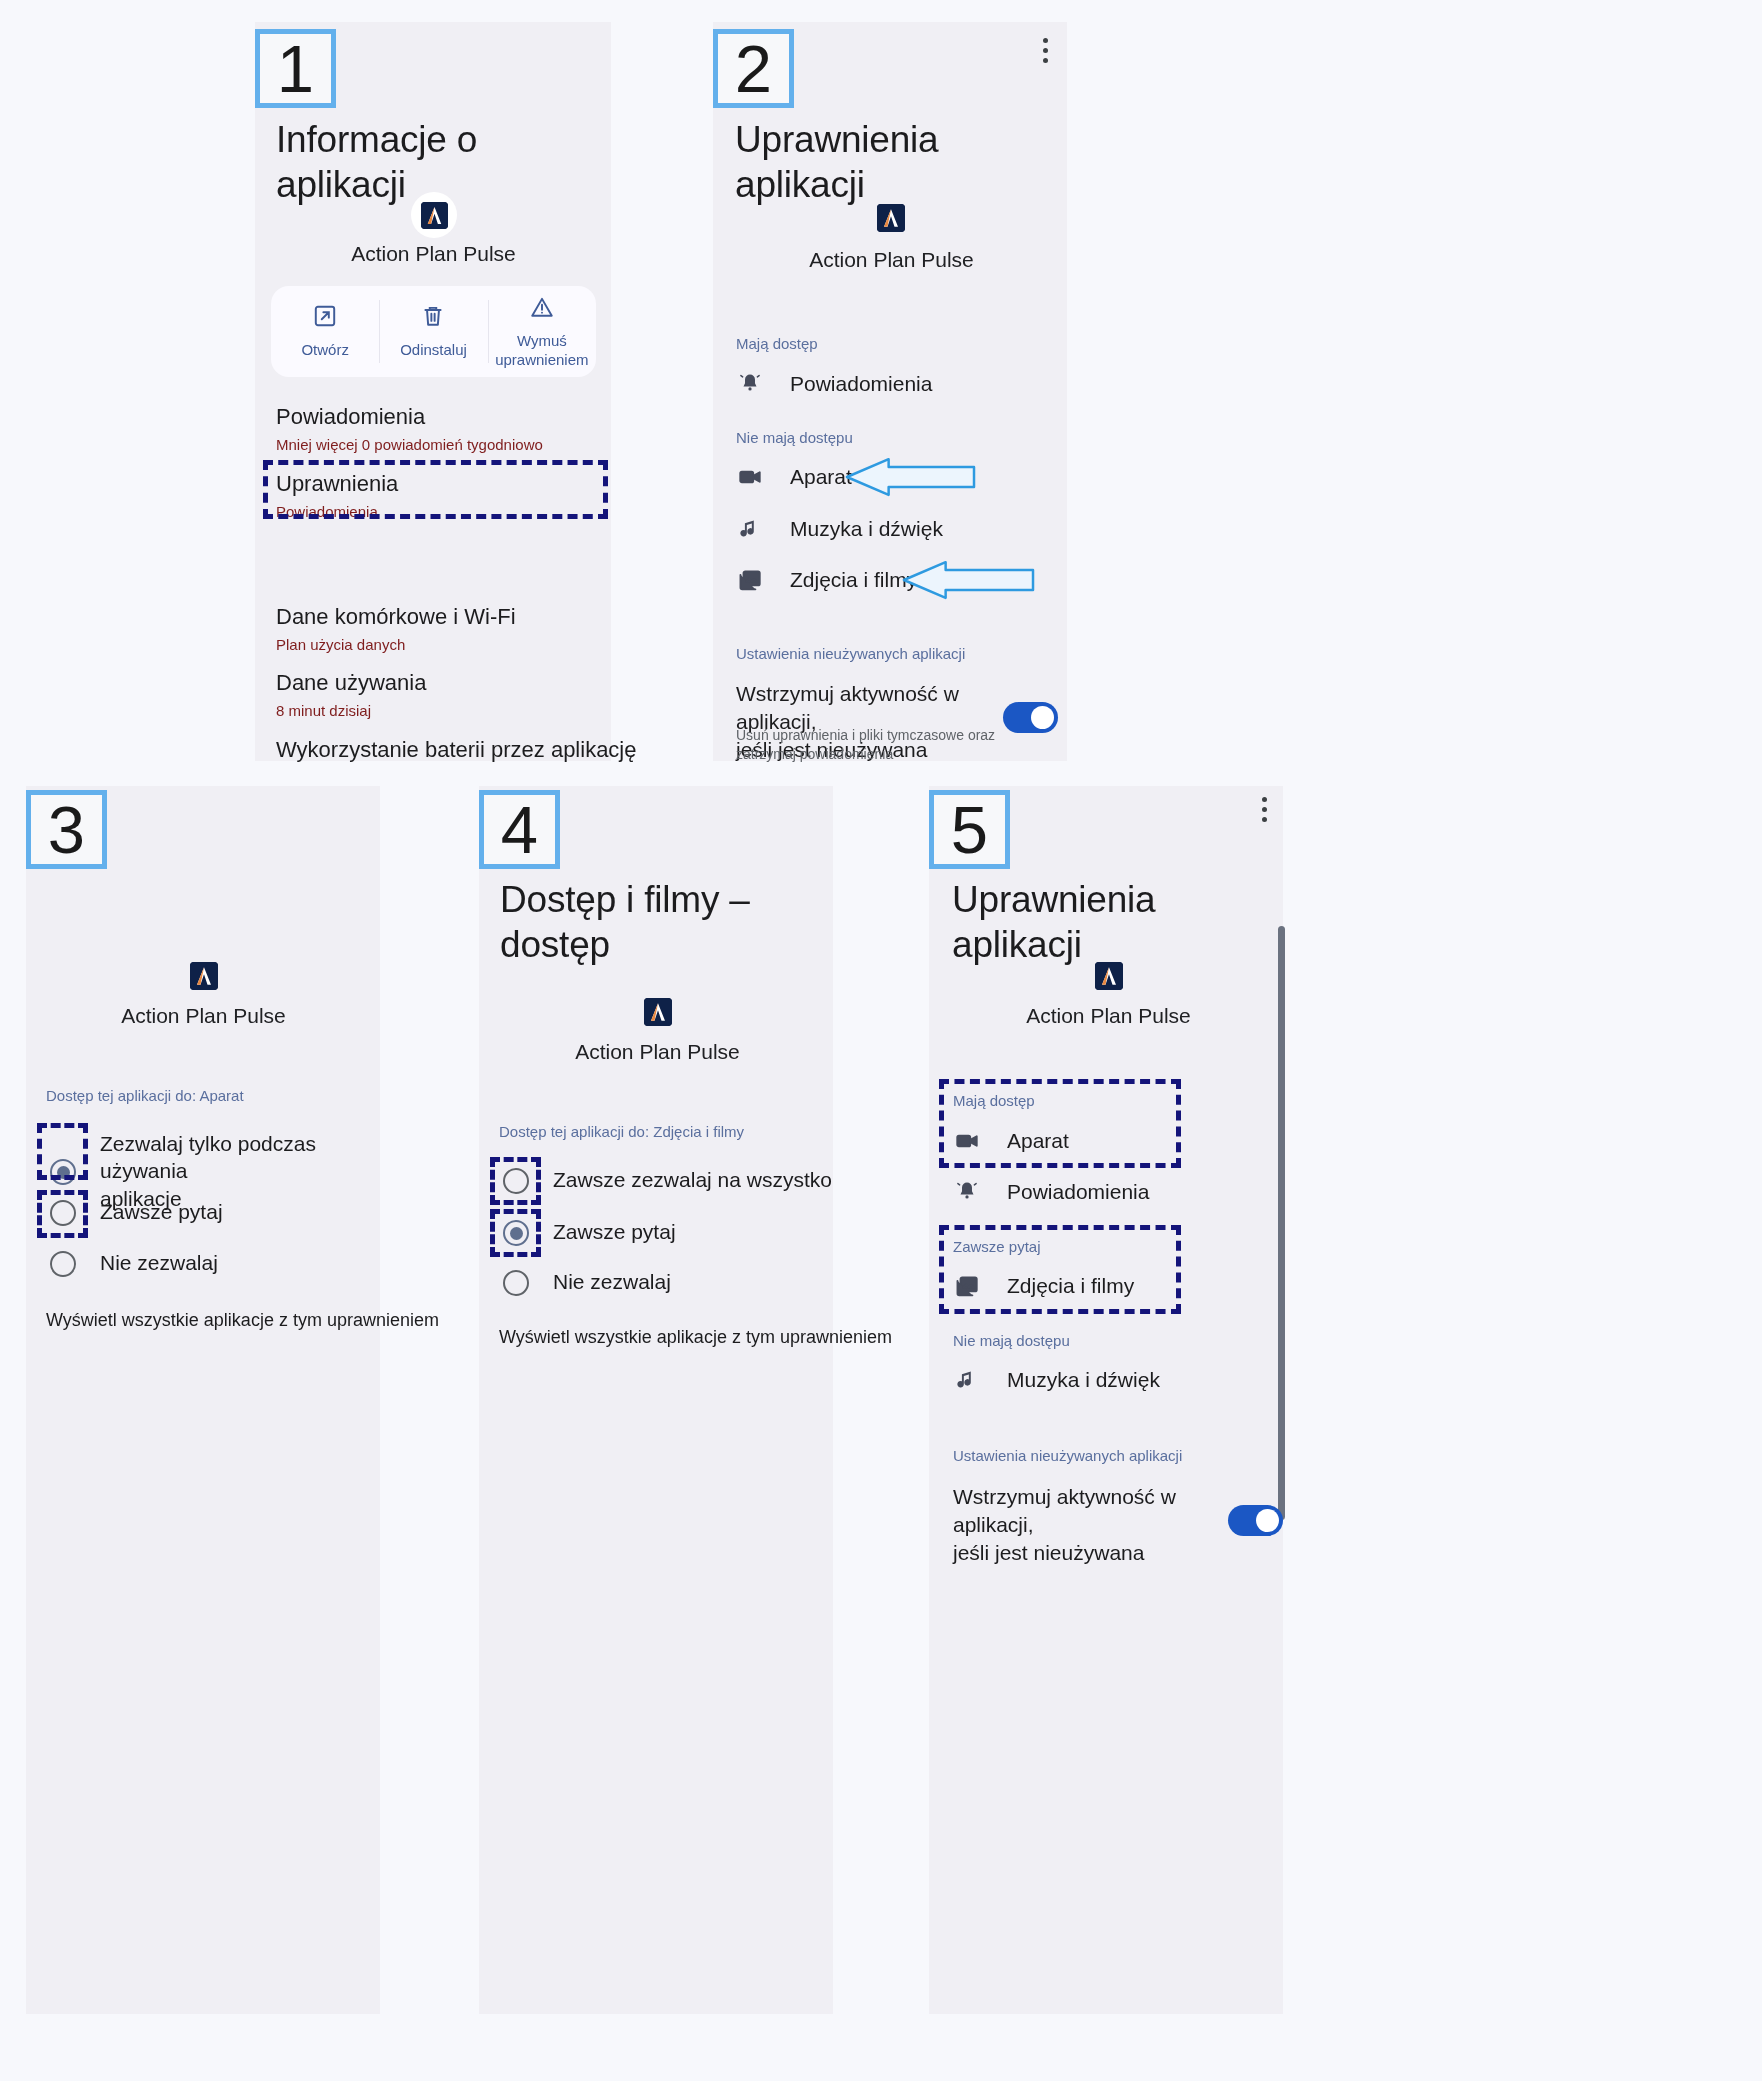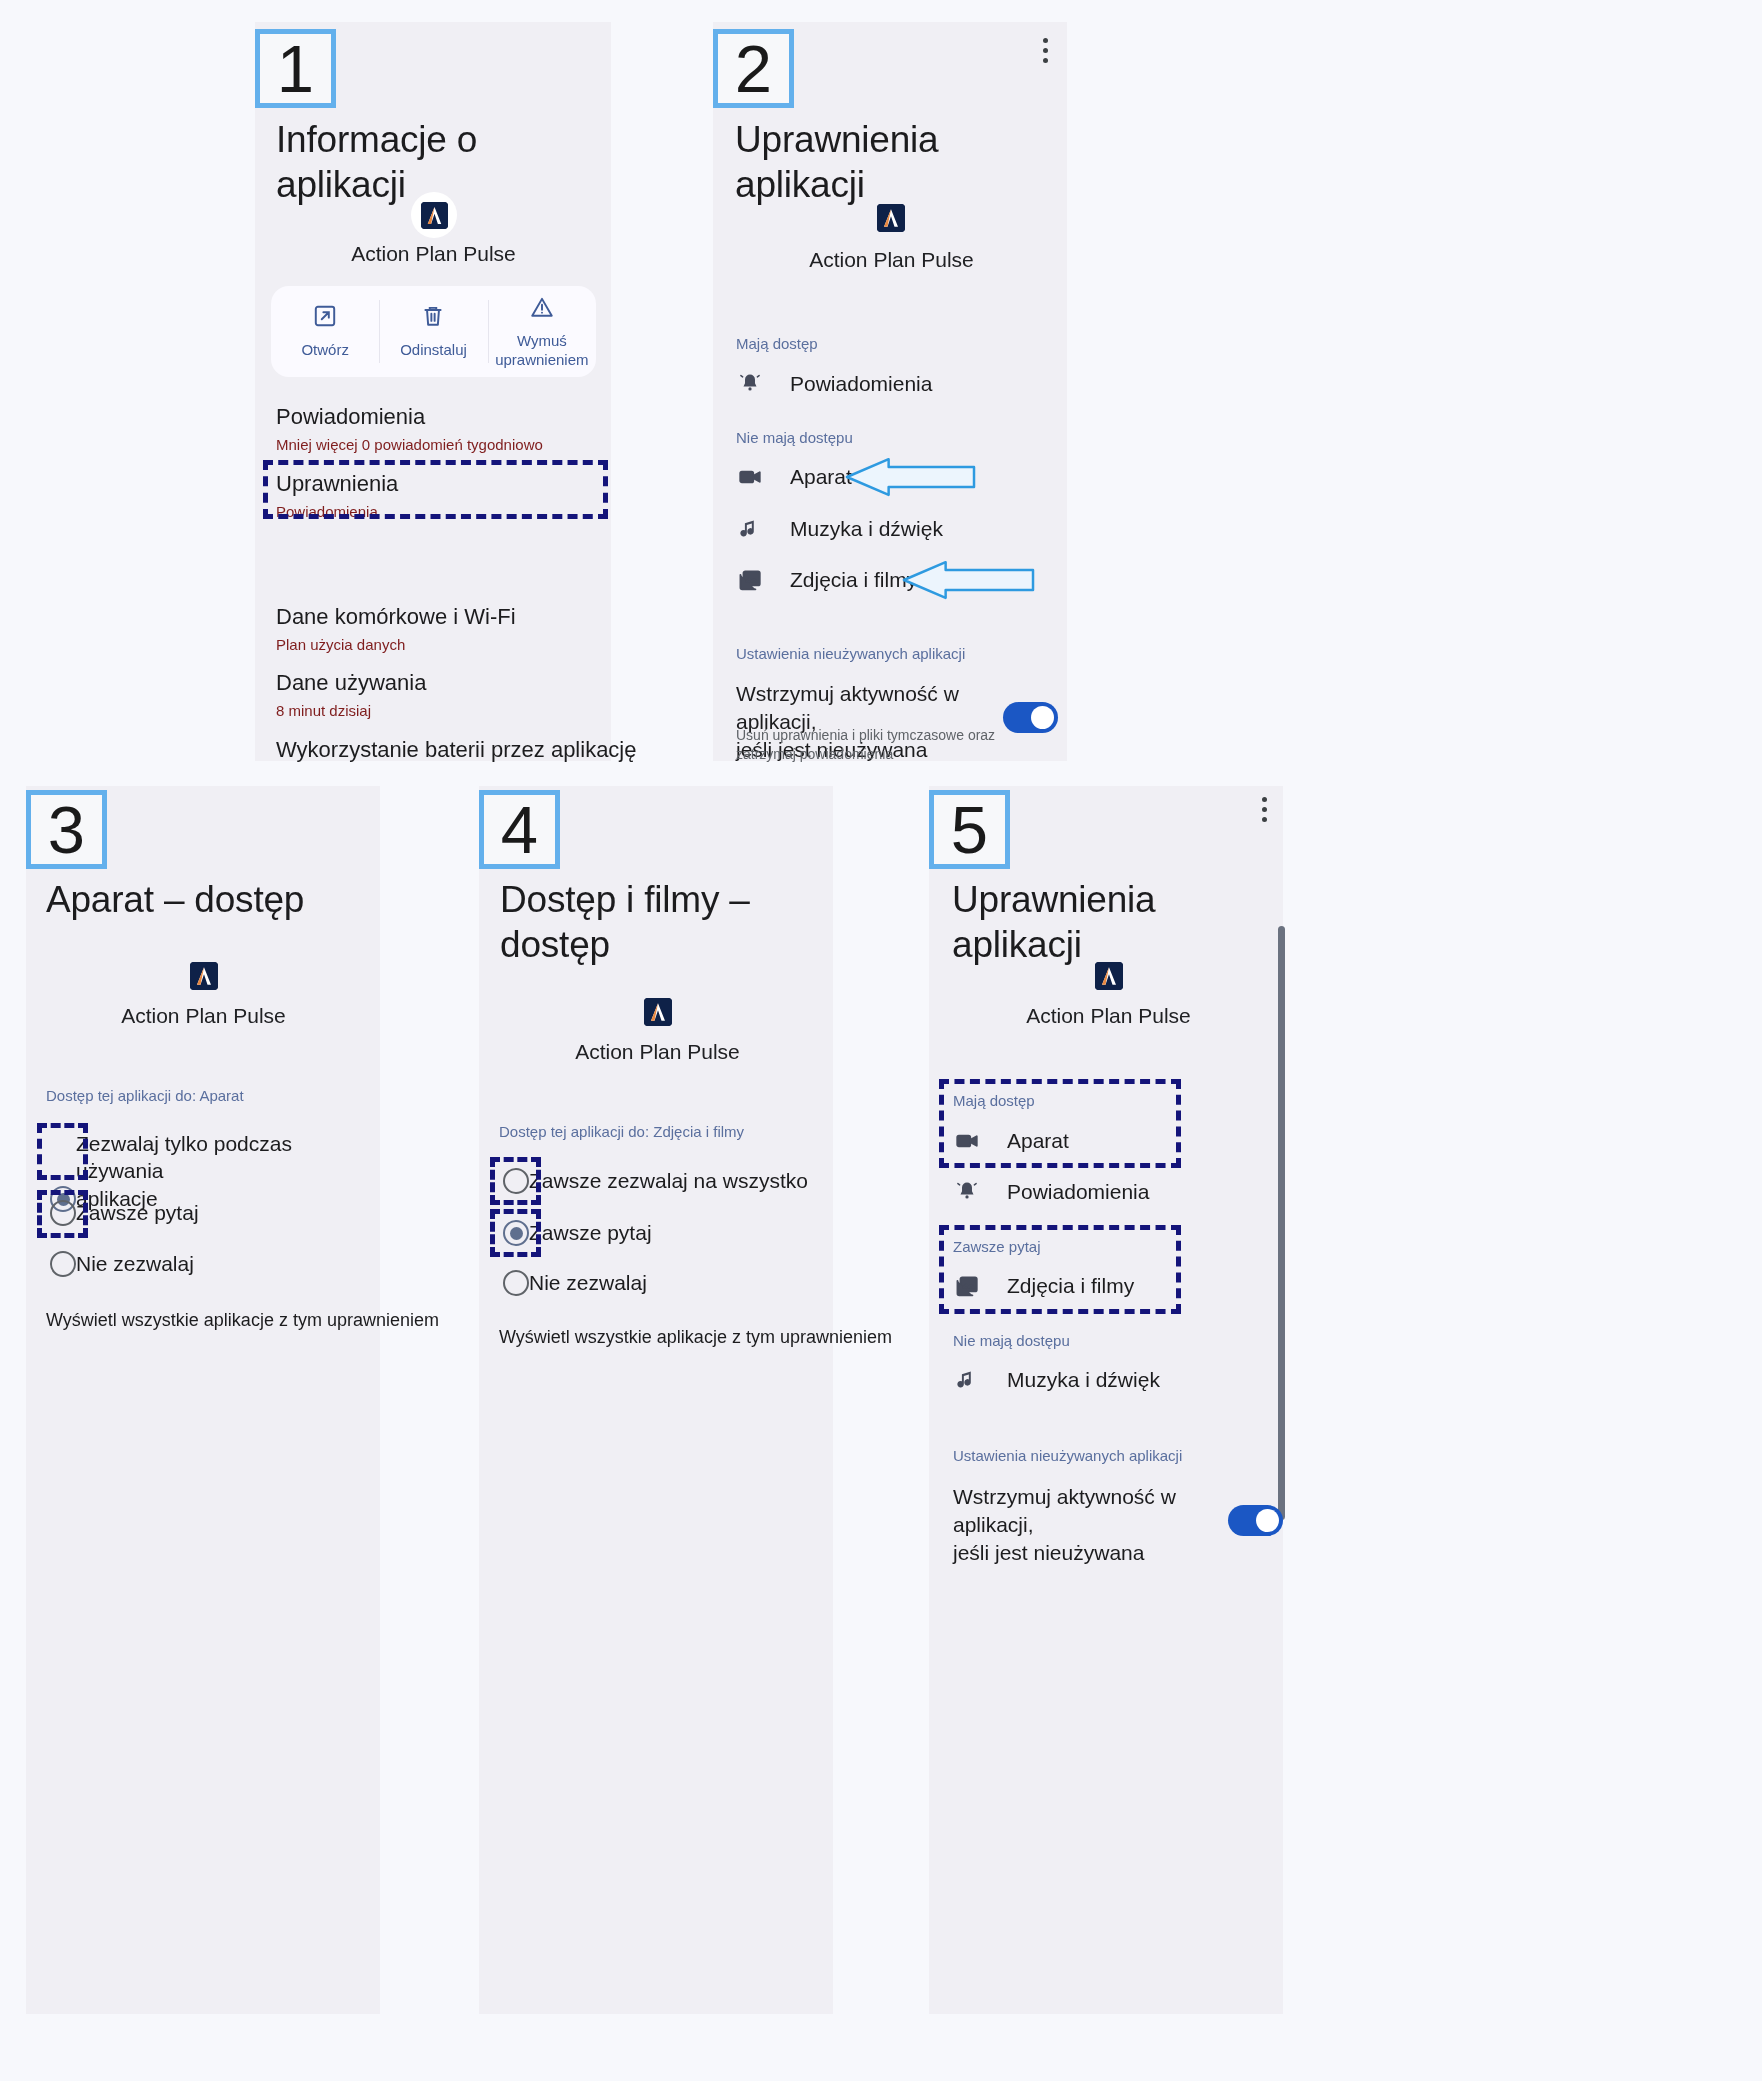--- a/index.html
+++ b/index.html
@@ -121,21 +121,21 @@
     width:23px; height:23px;
     border-radius:50%;
     background:#ffffff;
   }
 
   
   .btxt { position:absolute; font-size:21px; color:#1c1c1e; line-height:1.33; }
   .subtxt { position:absolute; font-size:14px; color:#5f6368; line-height:1.35; }
 
   
-  .radio-row { position:absolute; display:flex; align-items:flex-end; }
+  .radio-row { position:absolute; display:flex; align-items:center; gap:24px; }
   .radio {
     width:26px; height:26px; flex:0 0 26px;
     border:2px solid #5f6368;
     border-radius:50%;
     position:relative;
     margin-top:2px;
   }
   .radio.checked { border-color:#5f6f8e; }
   .radio.checked::after{
     content:"";
@@ -341,21 +341,20 @@
     <span>zatrzymaj powiadomienia</span>
   </div>
   <div class="toggle" style="left:1003px; top:702px;"></div>
 
   <div class="panel" style="left:26px; top:786px; width:354px; height:1228px;"></div>
 
   <div class="step-badge" style="left:26px; top:790px; width:81px; height:79px;">
     <span>3</span>
   </div>
 
-  <div class="ptitle" style="left:46px; top:877px; width:327px;">Aparat – dostęp</div>
 
   <div class="app-icon" style="left:190px; top:962px; width:28px; height:28px;">
     <svg viewBox="0 0 32 32">
       <rect width="32" height="32" fill="#0e2148"></rect>
       <path d="M16 6 L24 26 L20 26 L16 14 L12 26 L8 26 Z" fill="#ffffff"></path>
       <path d="M16 6 L12 26 L8 26 Z" fill="#e9873f"></path>
     </svg>
   </div>
   <div class="app-name" style="left:55px; top:1004px; width:297px;">Action Plan Pulse</div>
 

